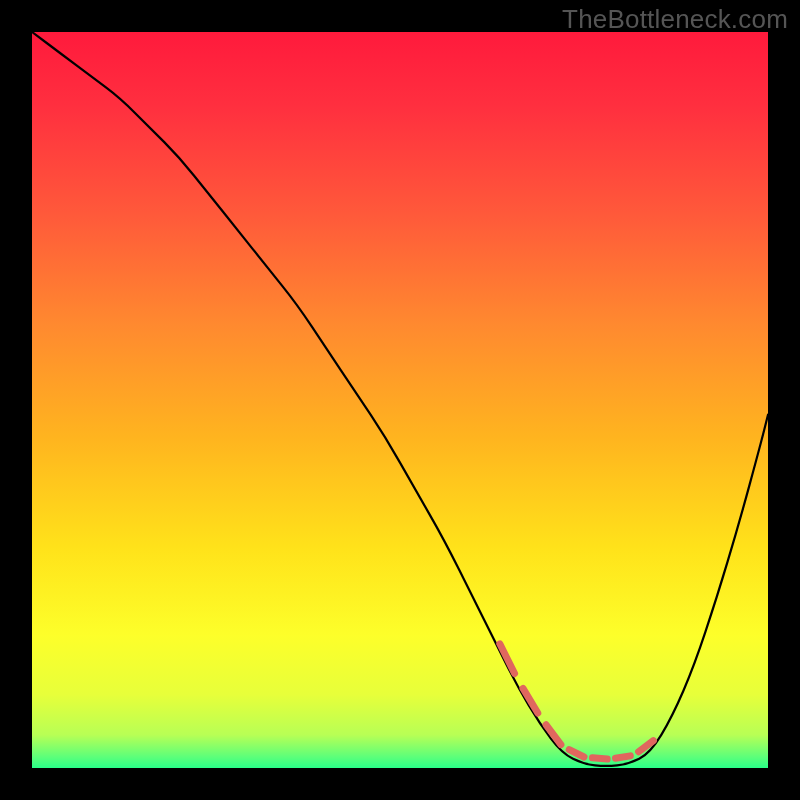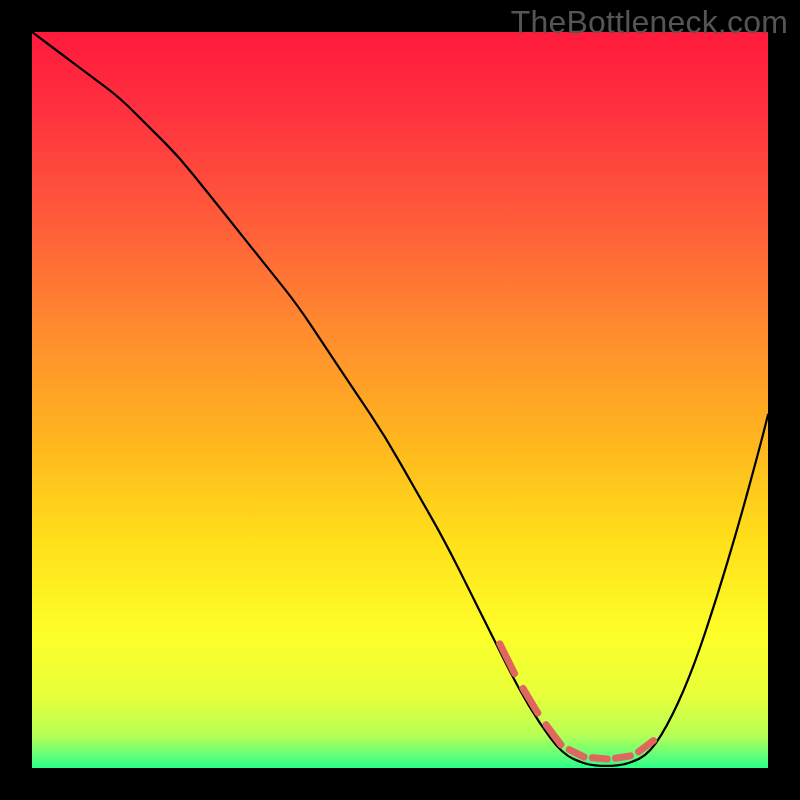--- a/index.html
+++ b/index.html
@@ -9,21 +9,21 @@
     width: 800px;
     height: 800px;
     background: #000;
   }
   .watermark {
     position: absolute;
     top: 4px;
     right: 12px;
     color: #555;
     font-family: Arial, Helvetica, sans-serif;
-    font-size: 32px;
+    font-size: 26px;
     font-weight: 400;
     letter-spacing: 0.2px;
     z-index: 5;
   }
   .plot {
     position: absolute;
     left: 32px;
     top: 32px;
     width: 736px;
     height: 736px;

